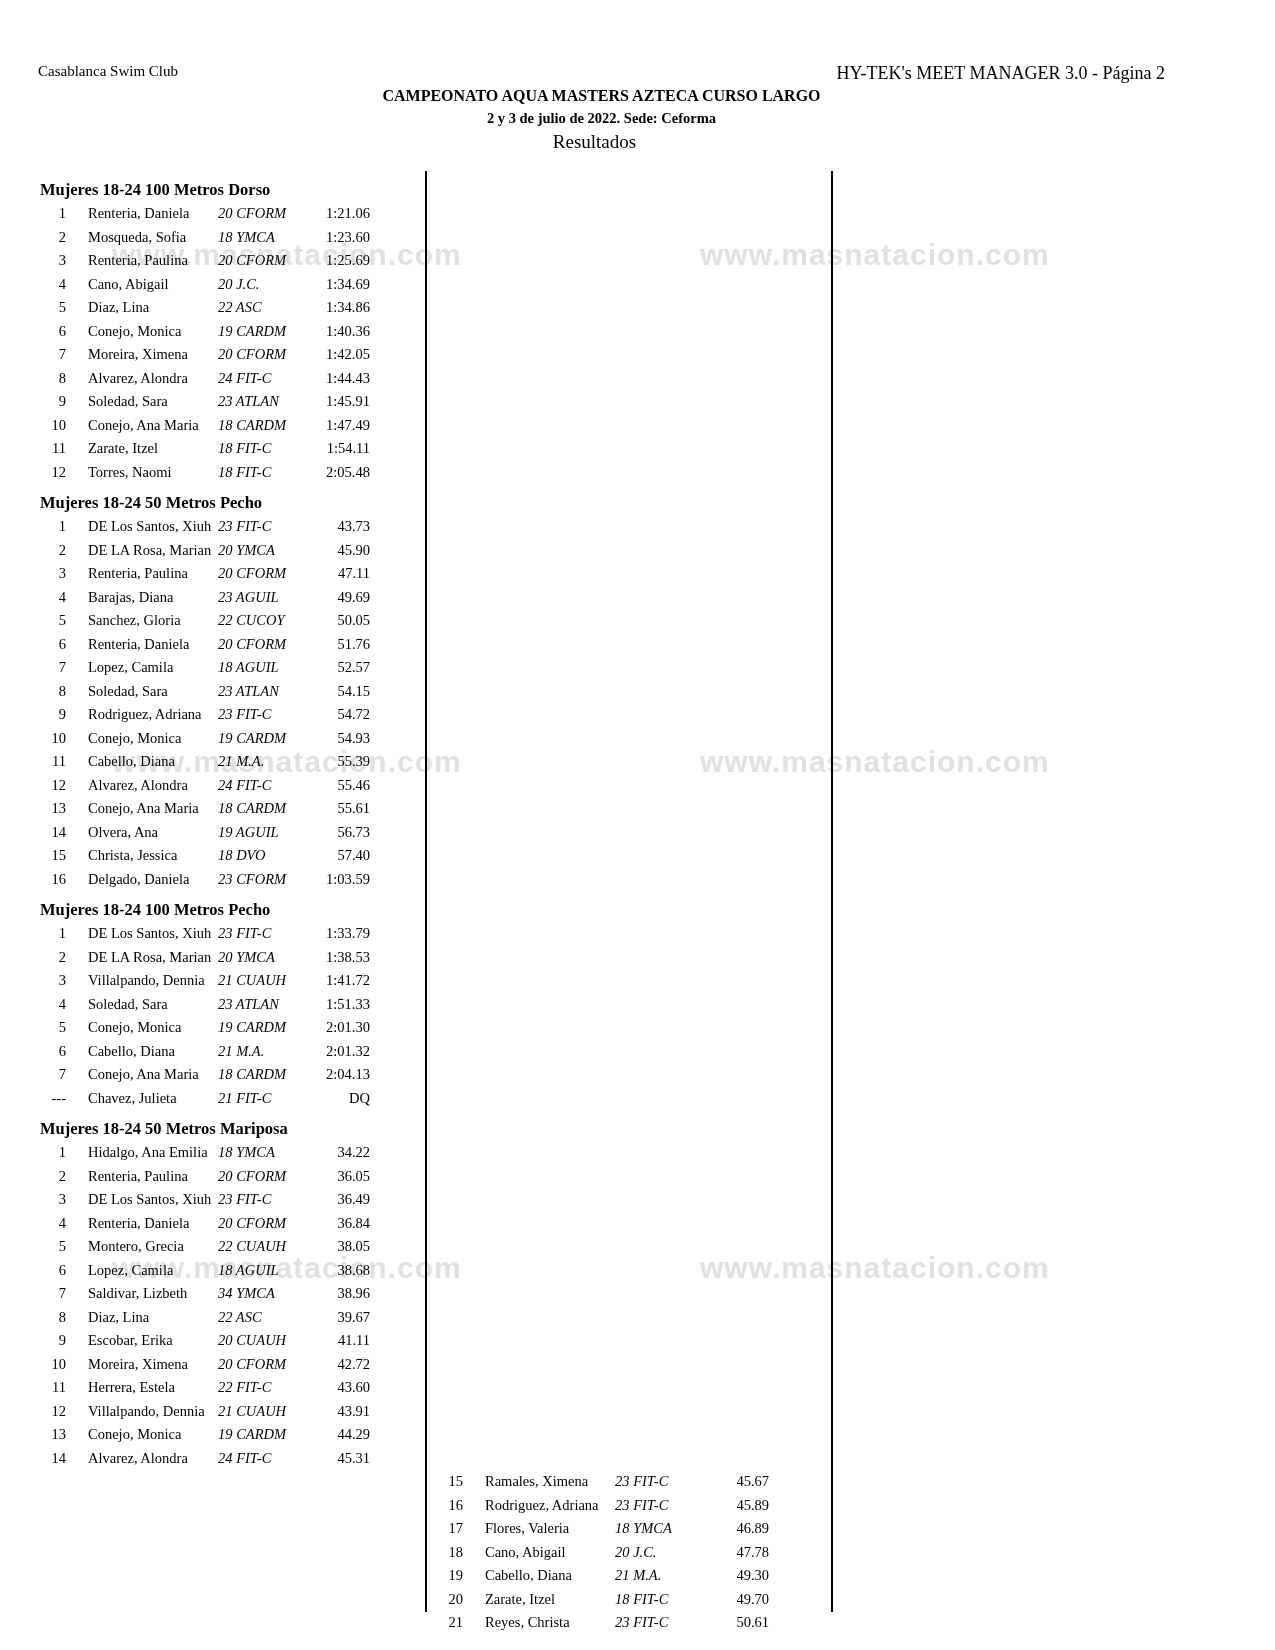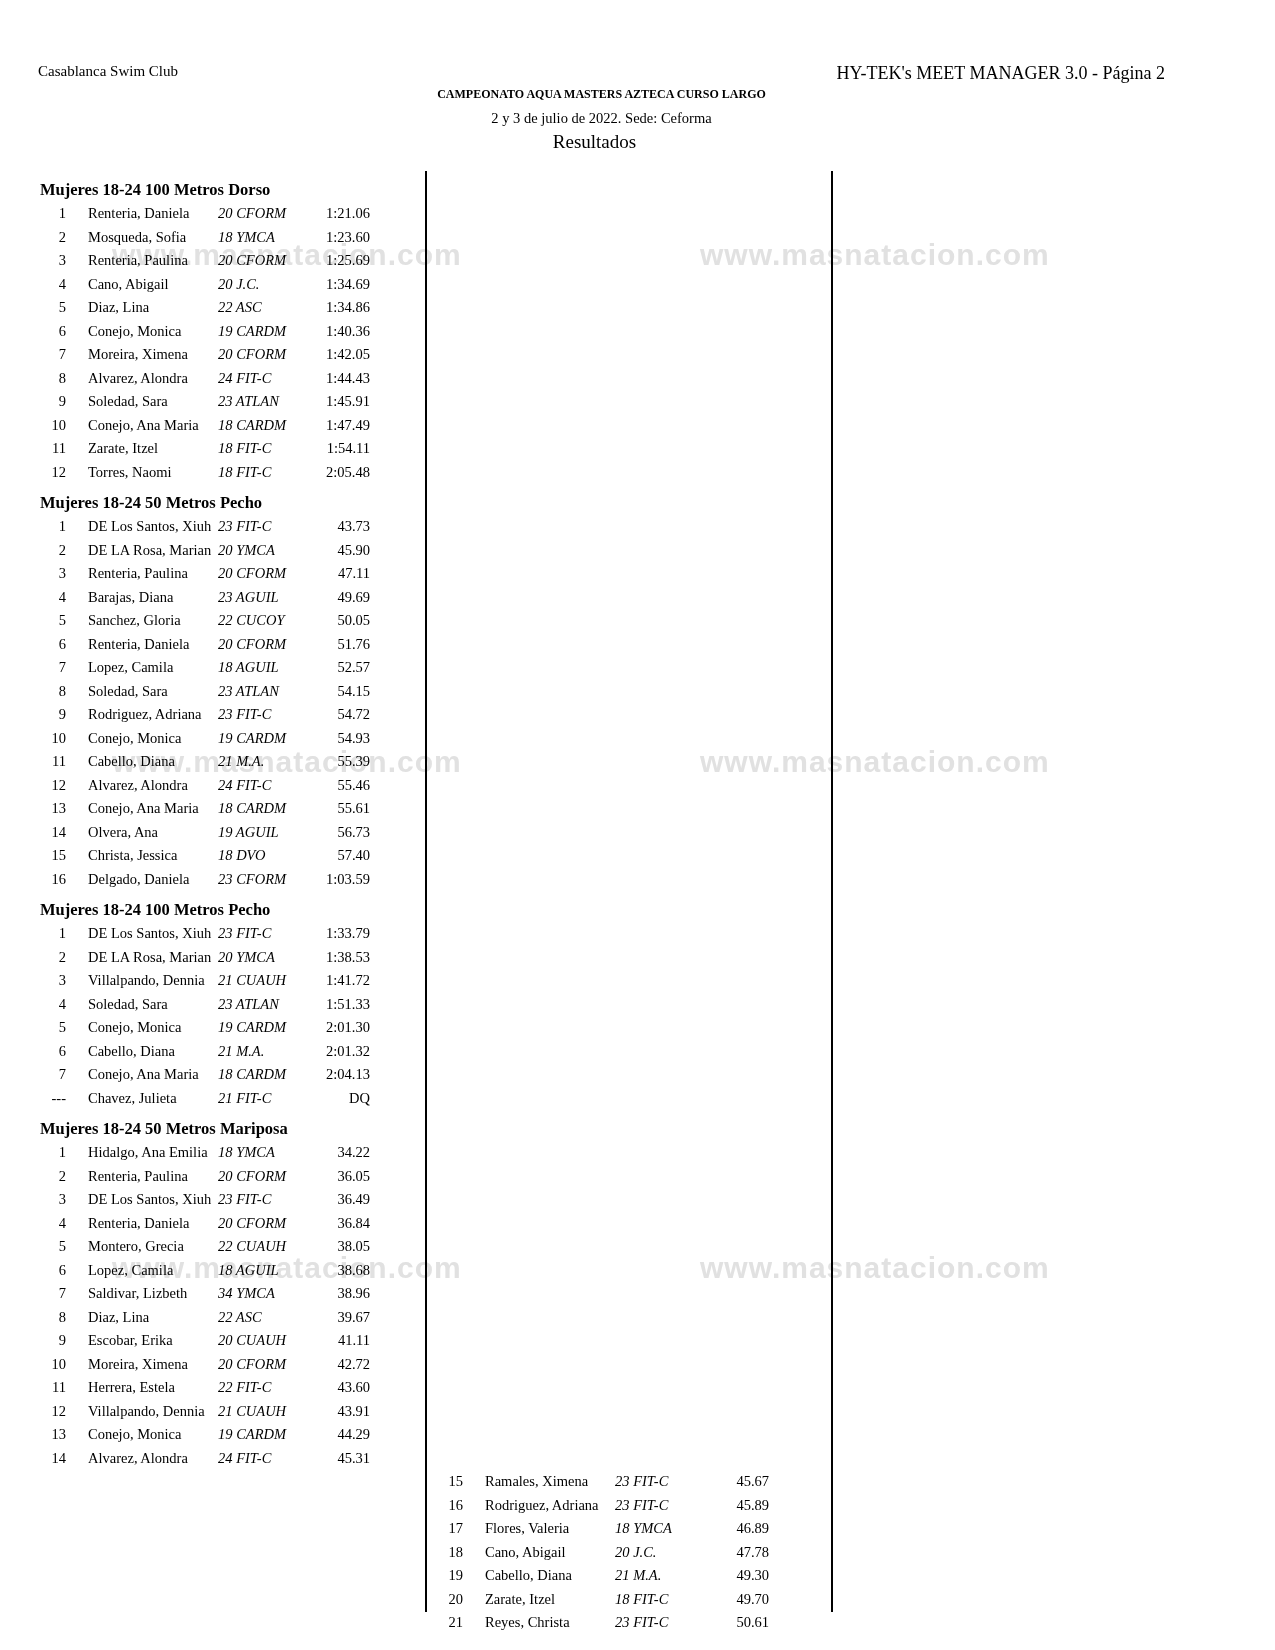--- a/index.html
+++ b/index.html
@@ -1,23 +1,23 @@
 <!DOCTYPE html>
 <html><head>
 <meta charset="utf-8">
 <style>
   html,body{margin:0;padding:0;background:#fff;}
   .page{position:relative;width:1275px;height:1650px;background:#fff;color:#000;
         font-family:"Liberation Serif","DejaVu Serif",serif;overflow:hidden;}
   .topbar-left{position:absolute;left:38px;top:63px;font-size:15px;}
   .topbar-right{position:absolute;right:110px;top:63px;font-size:18px;}
   .meet-title{position:absolute;left:38px;right:110px;top:87px;text-align:center;
-              font-weight:bold;font-size:12px;}
+              font-weight:bold;font-size:16px;}
   .meet-subtitle{position:absolute;left:38px;right:110px;top:110px;text-align:center;
-              font-weight:normal;font-size:14.5px;}
+              font-weight:bold;font-size:14.5px;}
   .results-heading{position:absolute;left:38px;right:124px;top:131px;text-align:center;
               font-weight:normal;font-size:19px;}
   .divider{position:absolute;top:171px;width:2px;height:1441px;background:#000;}
   .divider-1{left:425px;}
   .divider-2{left:831px;}
   .col{position:absolute;top:178px;font-size:14.5px;line-height:23.5px;}
   .col-0{left:40px;width:330px;}
   .col-1{left:437px;width:332px;}
   .event-header{font-weight:bold;font-size:16.5px;line-height:24px;margin-top:7px;
                 white-space:nowrap;}

